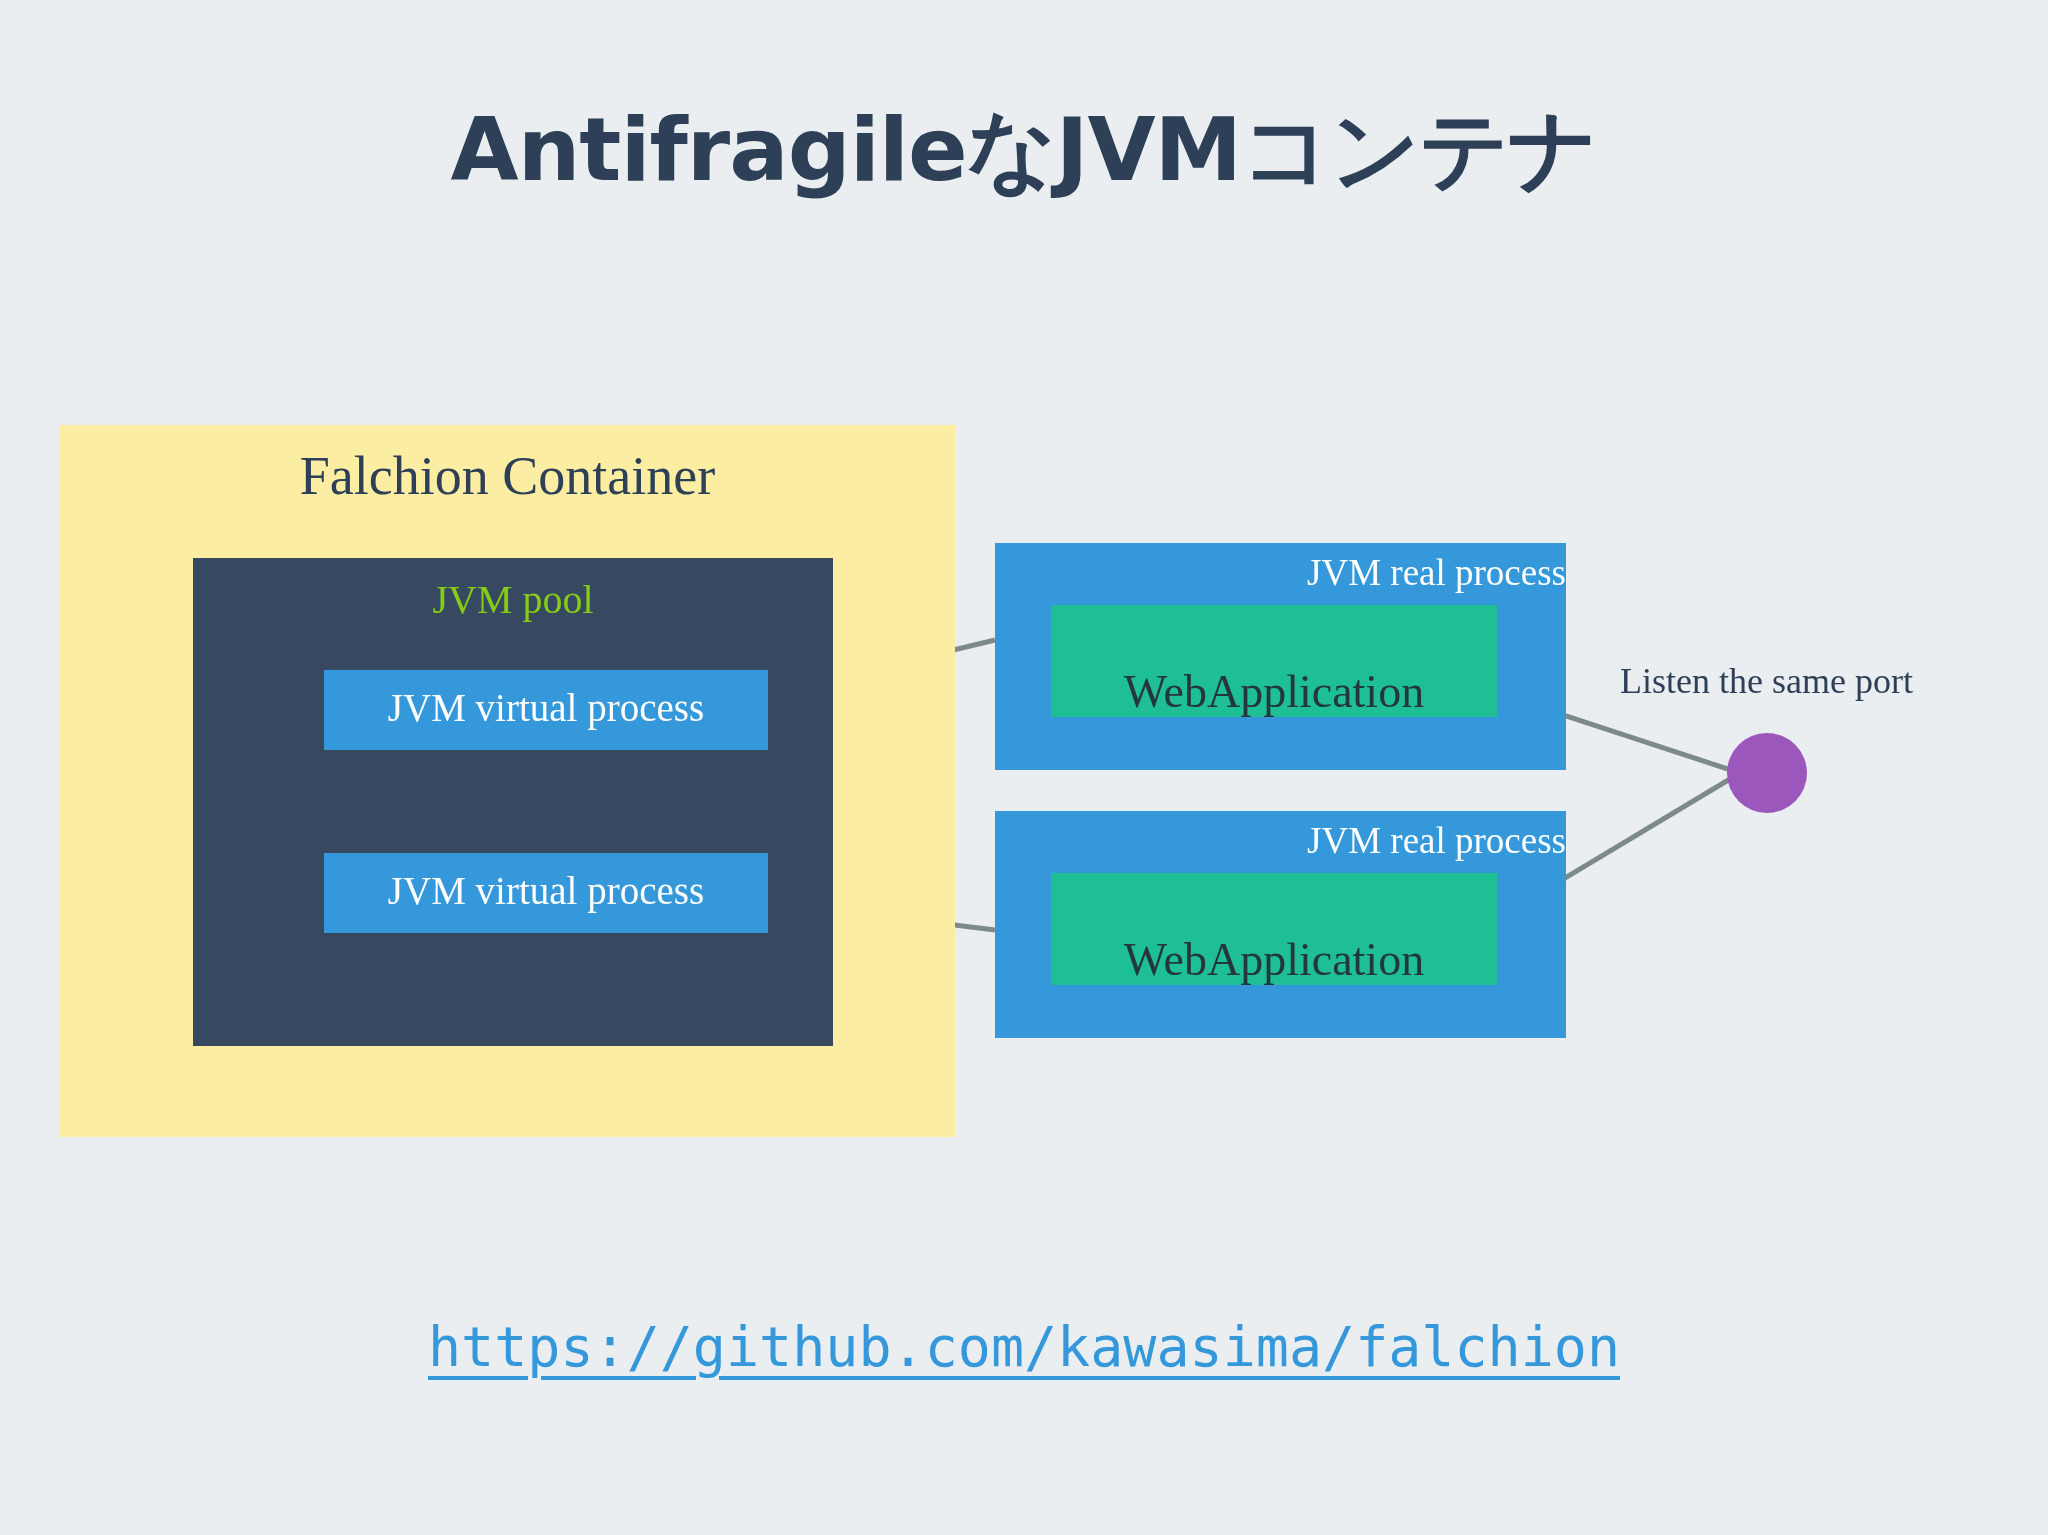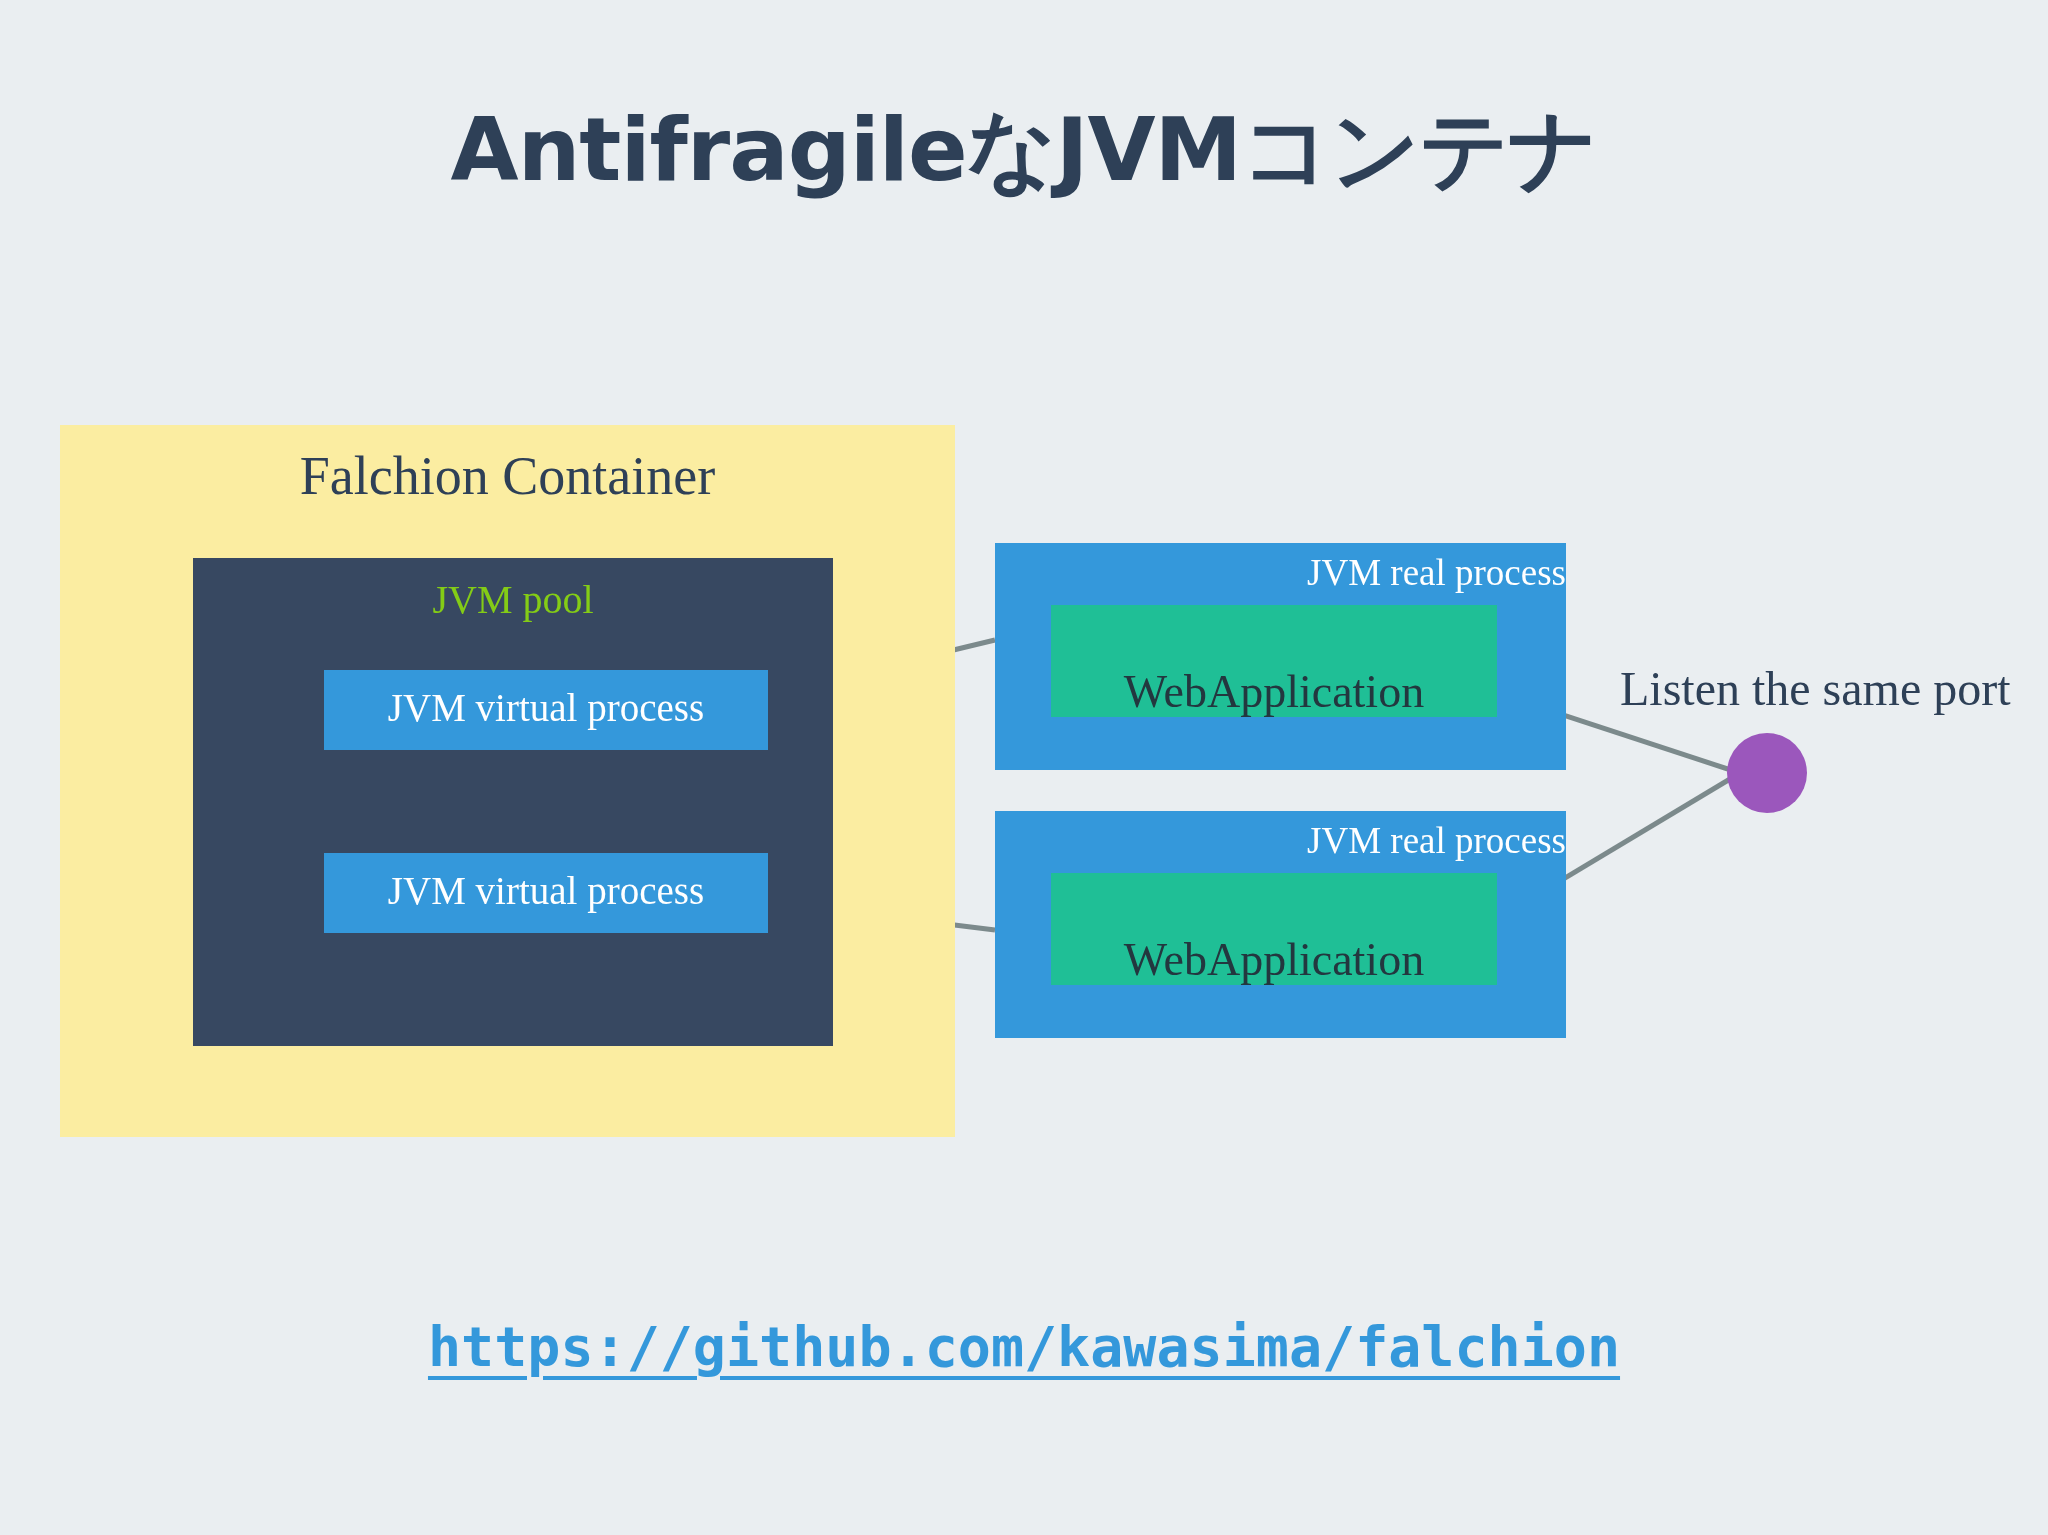--- a/index.html
+++ b/index.html
@@ -146,21 +146,21 @@
     top: -2px;
   }
 
   
   .listen-label {
     position: absolute;
     left: 1620px;
     top: 660px;
     width: 380px;
     text-align: left;
-    font-size: 48px;
+    font-size: 36px;
     color: #2e4057;
     line-height: 1.2;
     white-space: nowrap;
   }
   .port-circle {
     position: absolute;
     left: 1727px;
     top: 733px;
     width: 80px;
     height: 80px;
@@ -178,21 +178,20 @@
   }
   .footer-url a {
     font-family: "DejaVu Sans Mono", "Liberation Mono", monospace;
     font-size: 55px;
     color: #3498db;
     text-decoration: underline;
     text-decoration-thickness: 4px;
     text-underline-offset: 10px;
     letter-spacing: 0px;
     white-space: nowrap;
-    font-weight: bold;
   }
 </style>
 </head>
 <body>
 
 <div id="slide">
 
   <div class="slide-title">AntifragileなJVMコンテナ</div>
 
   <svg id="connectors" viewBox="0 0 2048 1535" width="2048" height="1535">

